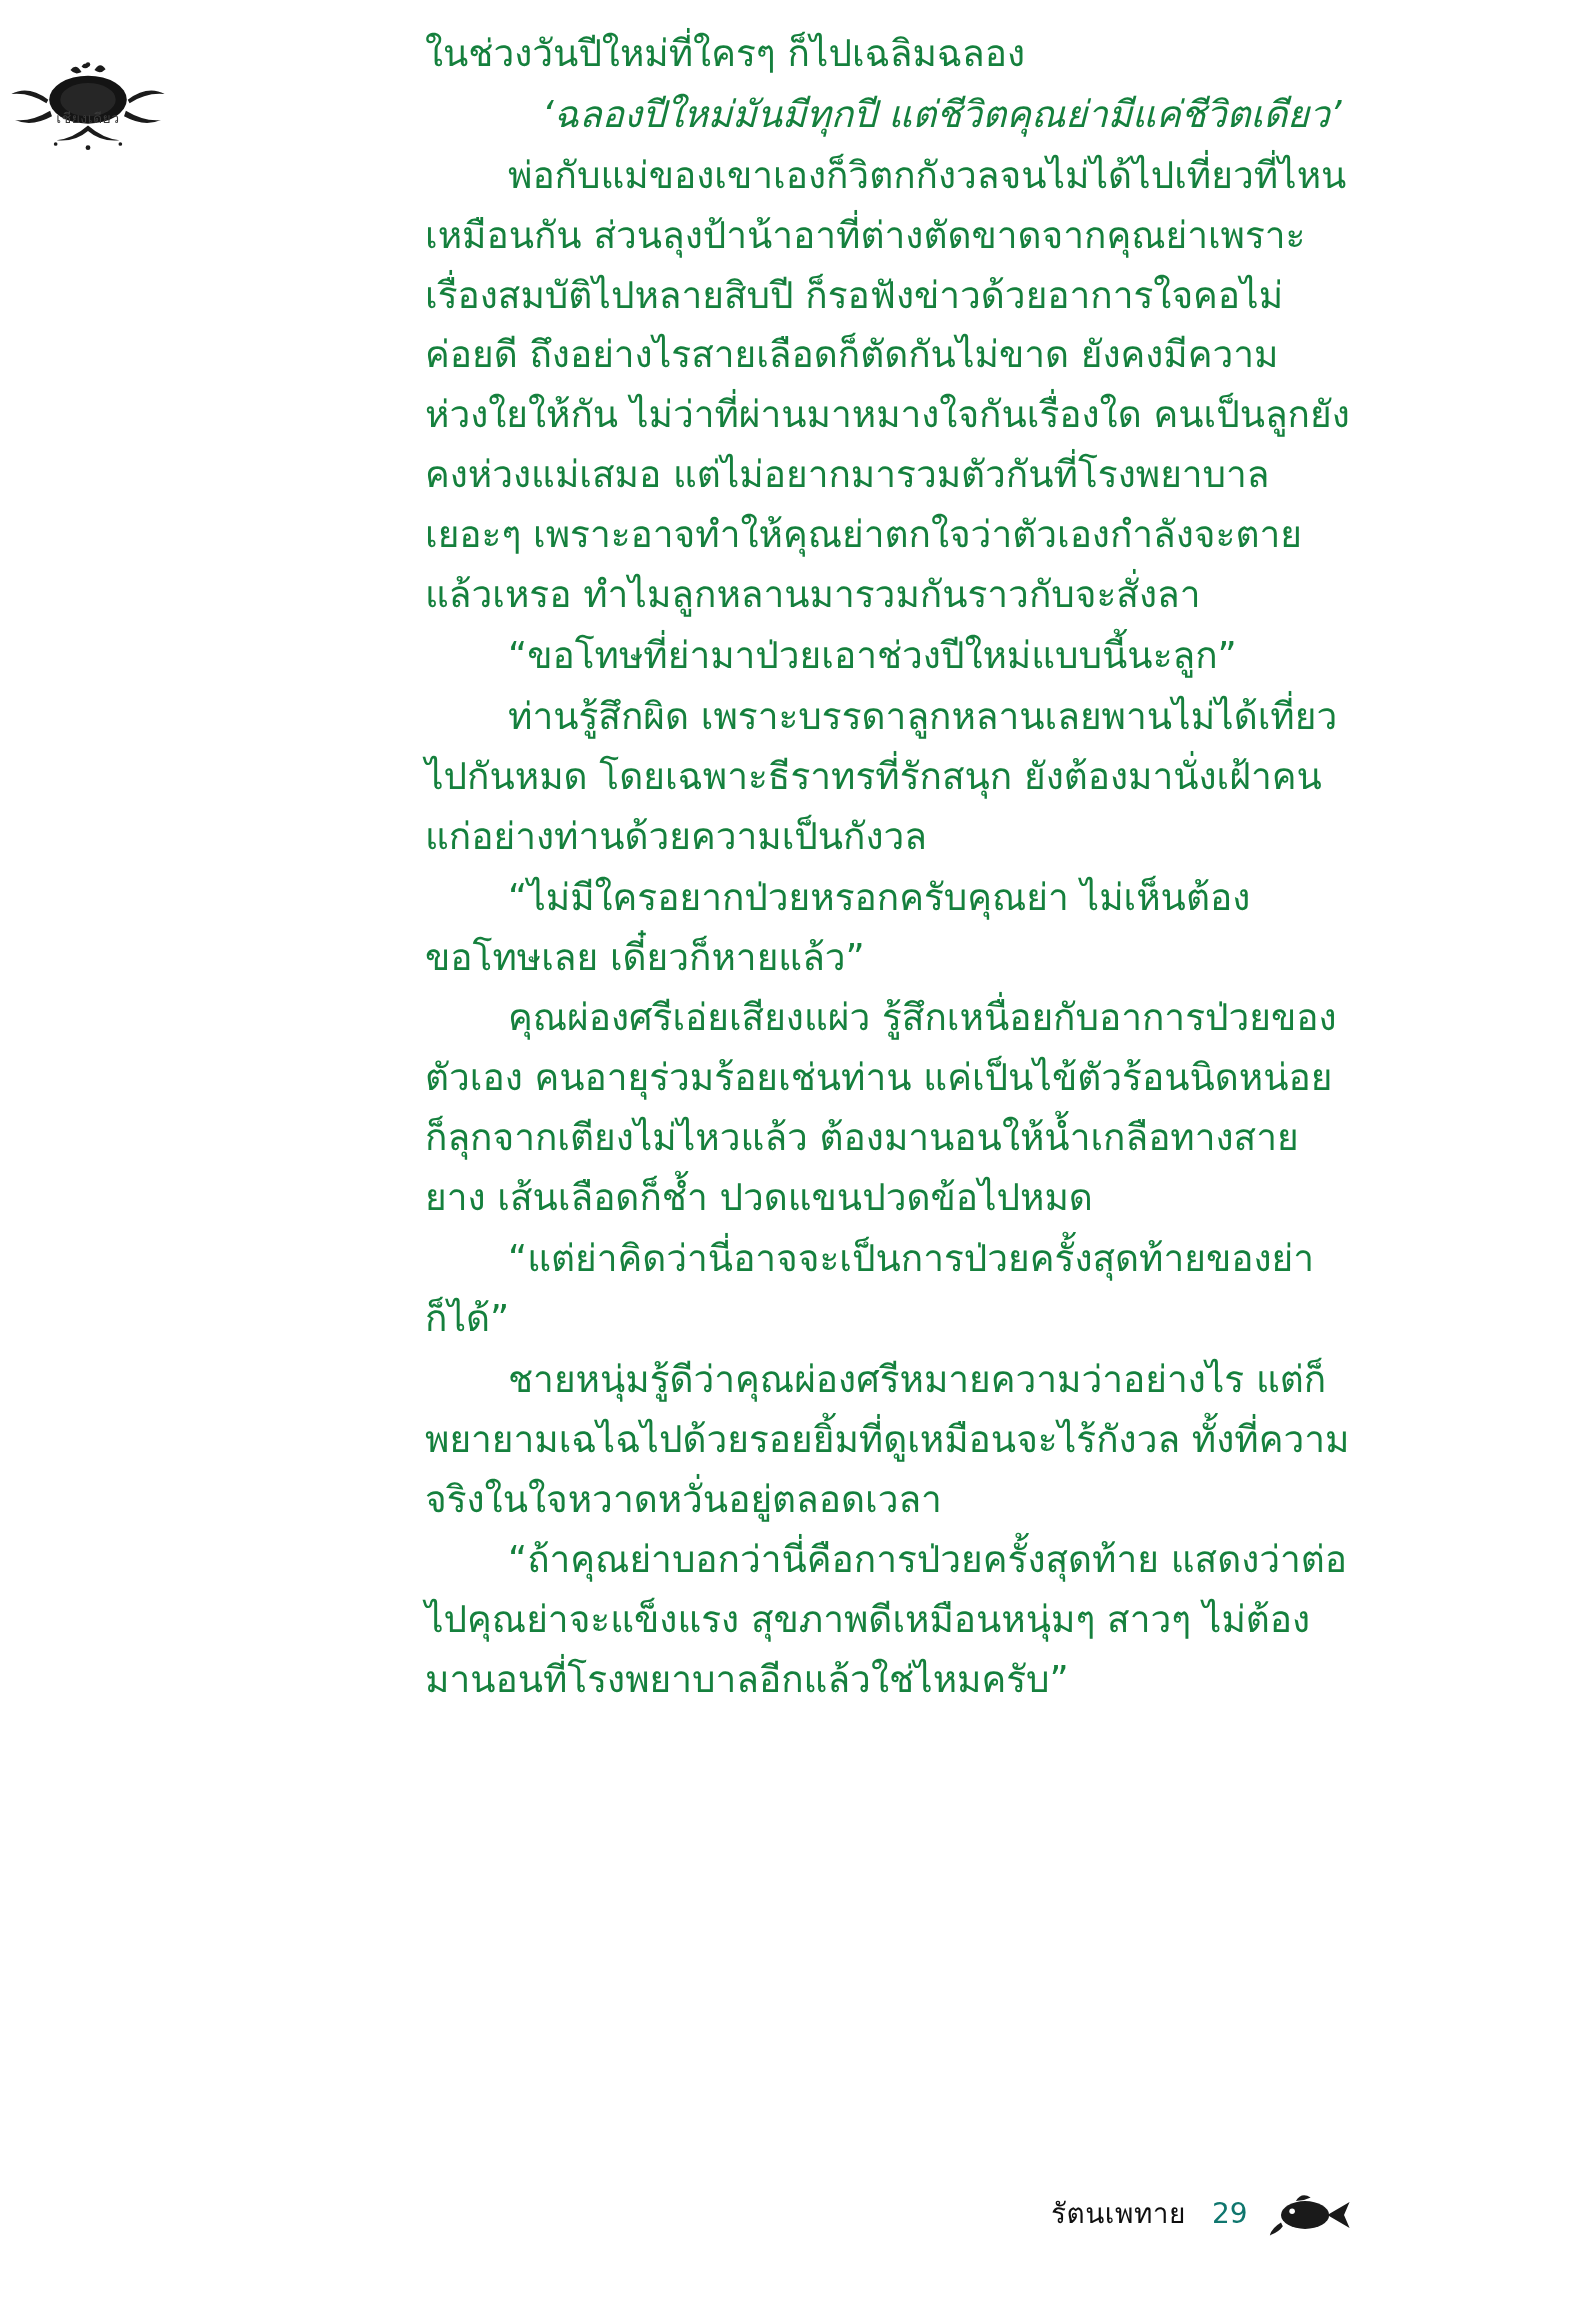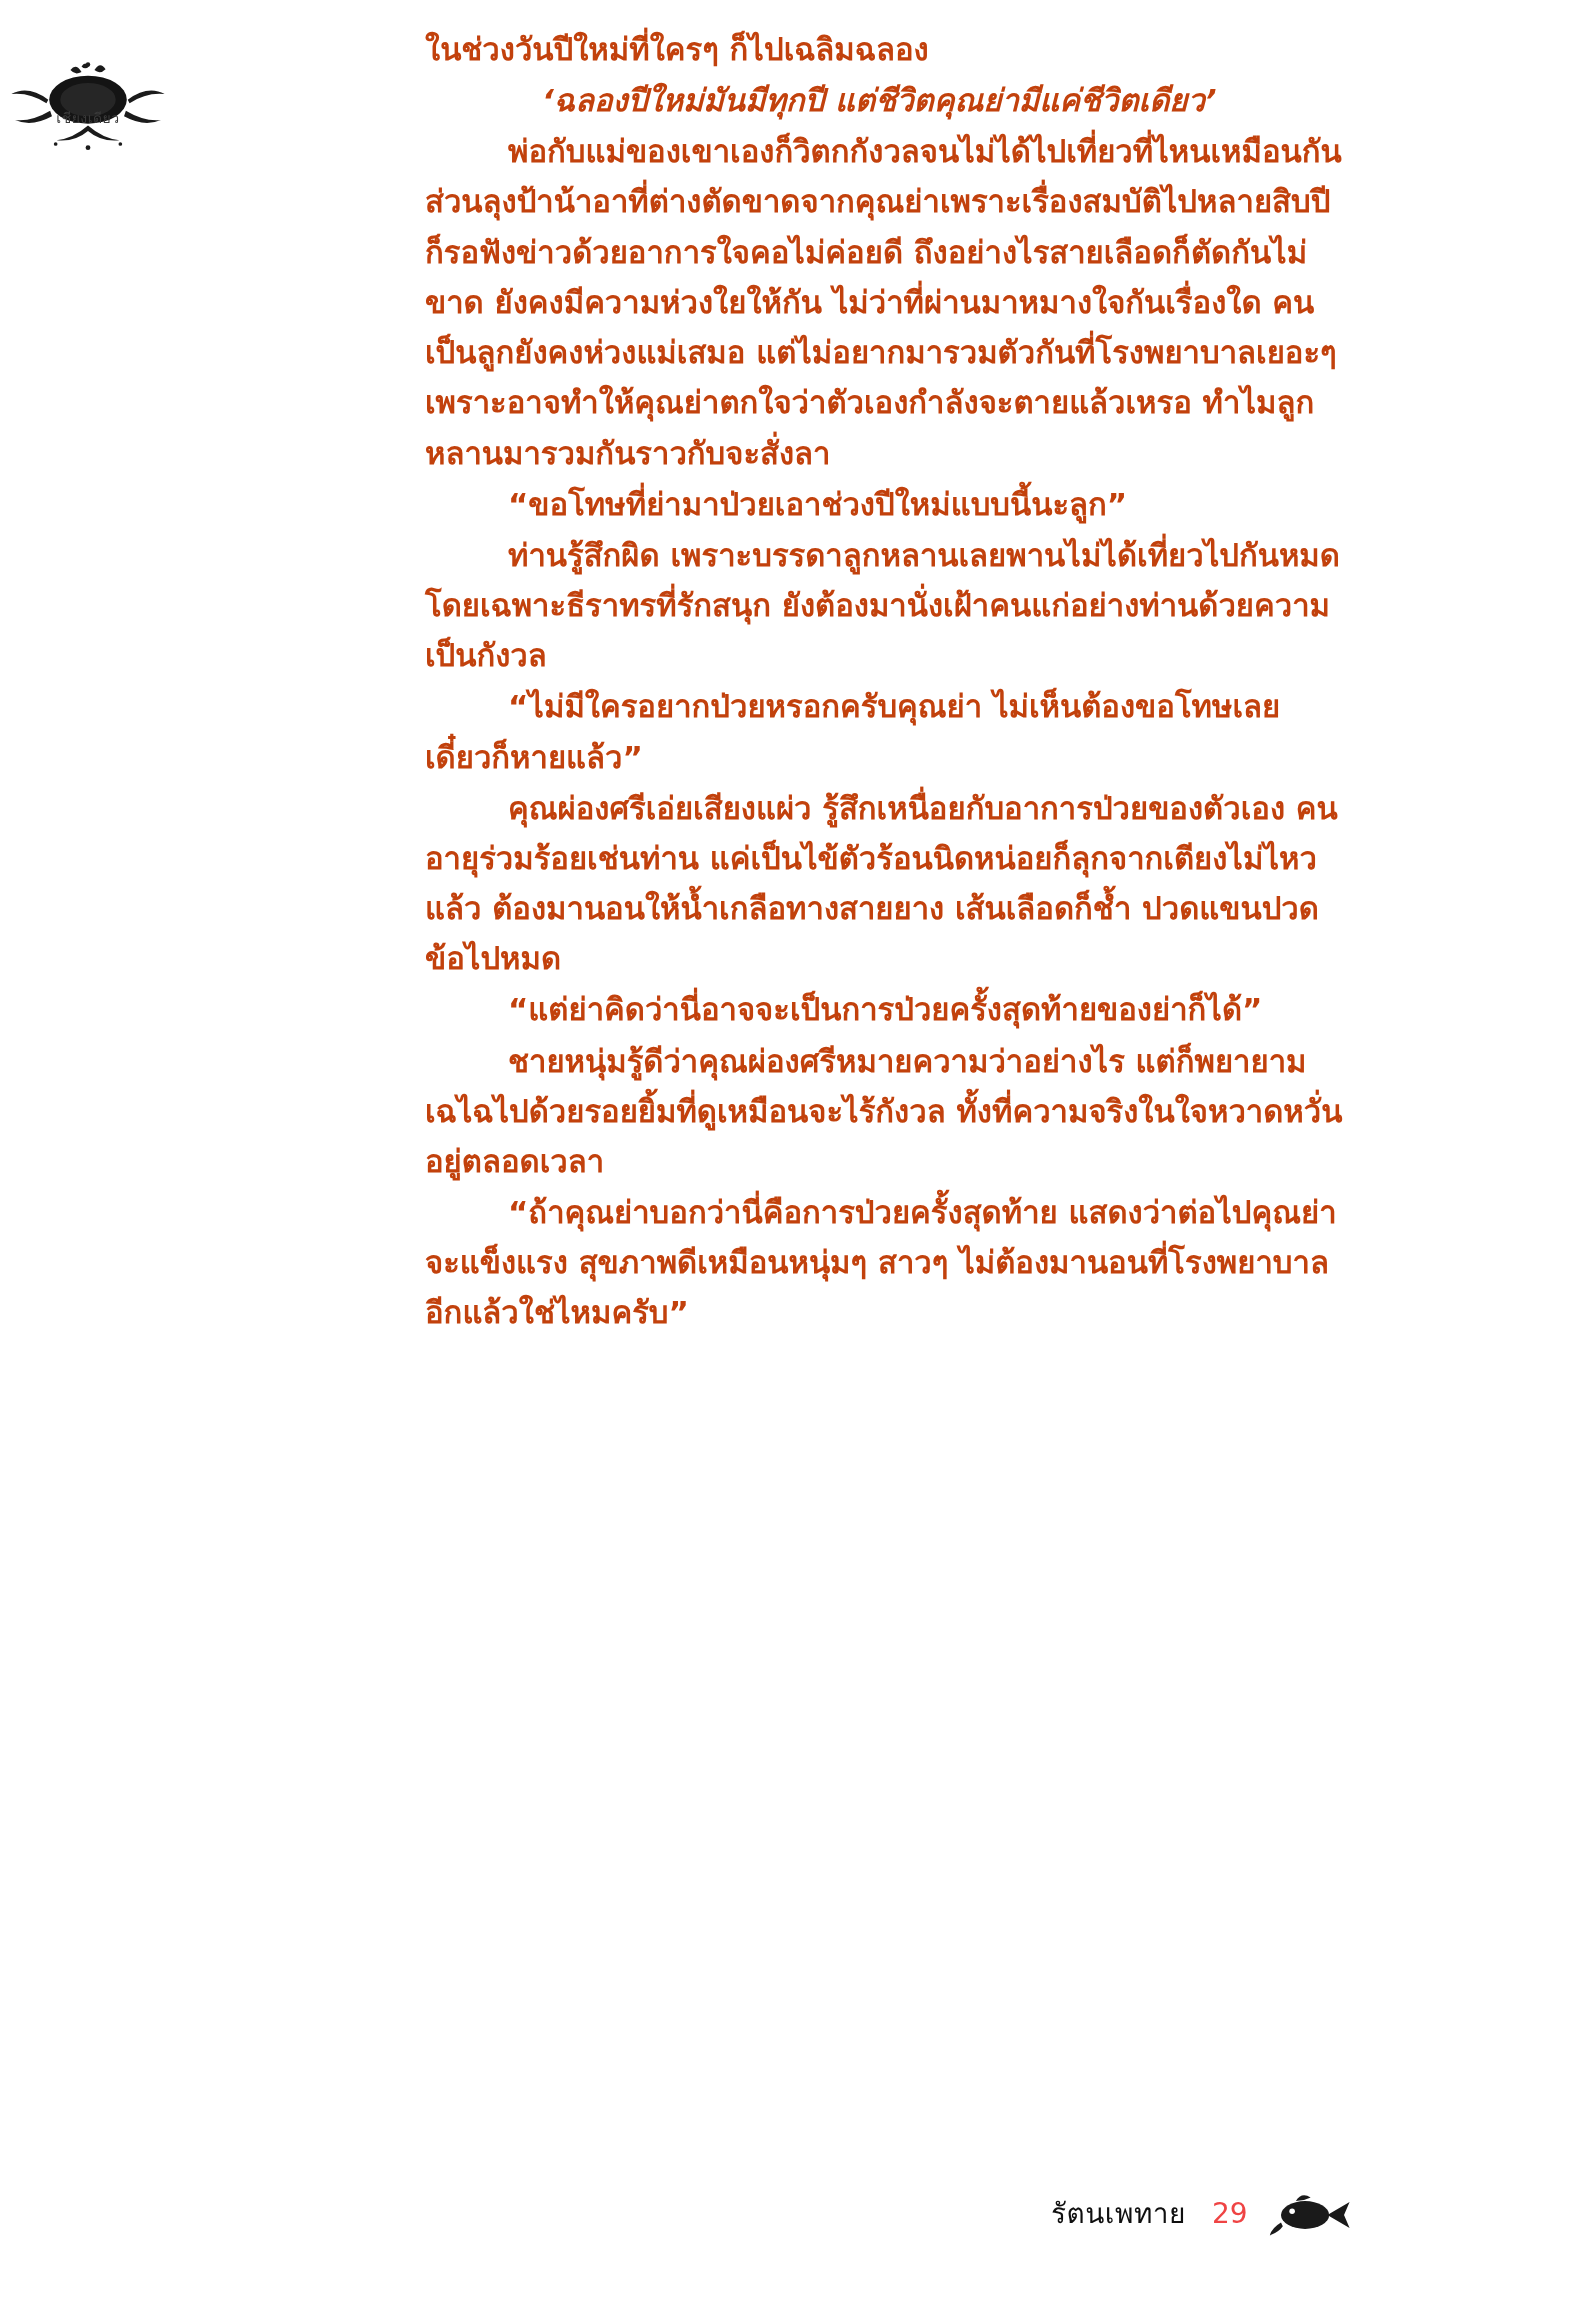--- a/index.html
+++ b/index.html
@@ -45,25 +45,24 @@
     text-align: center;
     font-size: 14px;
     color: #3a3a3a;
     letter-spacing: 0.5px;
     font-family: "DejaVu Sans", sans-serif;
   }
 
   
   .content {
     margin: 24px 239px 0 249px;
-    font-size: 31px;
+    font-size: 37px;
     line-height: 1.62;
-    color: #c2410c;
+    color: #15803d;
     font-family: "DejaVu Sans", sans-serif;
-    font-weight: bold;
   }
   .para {
     margin: 0 0 0.9px 0;
     text-indent: 0;
     white-space: normal;
   }
   .indent {
     text-indent: 83px;
   }
   .indent-lg {
@@ -82,21 +81,21 @@
     align-items: center;
     gap: 20.4px;
   }
   .footer-text {
     font-size: 28px;
     color: #0f0f0f;
     letter-spacing: 0.5px;
   }
   .footer-page {
     font-size: 28px;
-    color: #ef4444;
+    color: #0f766e;
     margin-left: 5.6px;
   }
   .footer-orn {
     width: 89px;
     height: 52px;
     position: relative;
     top: 1.9px;
   }
 </style>
 </head>

